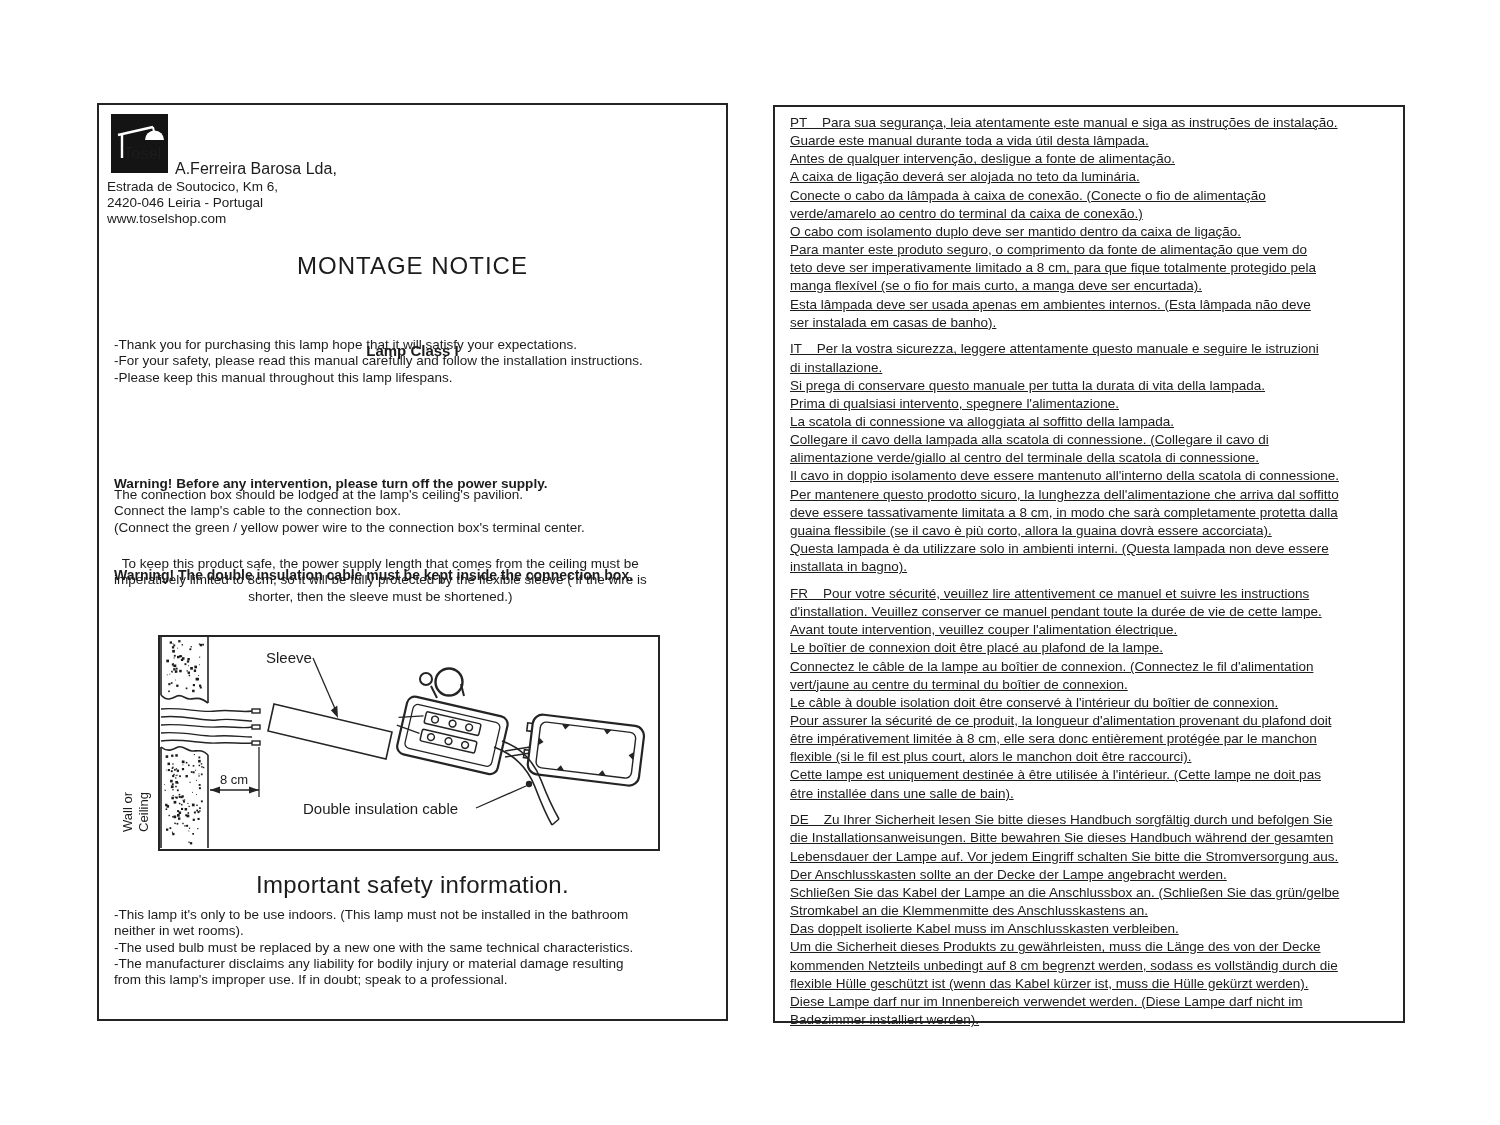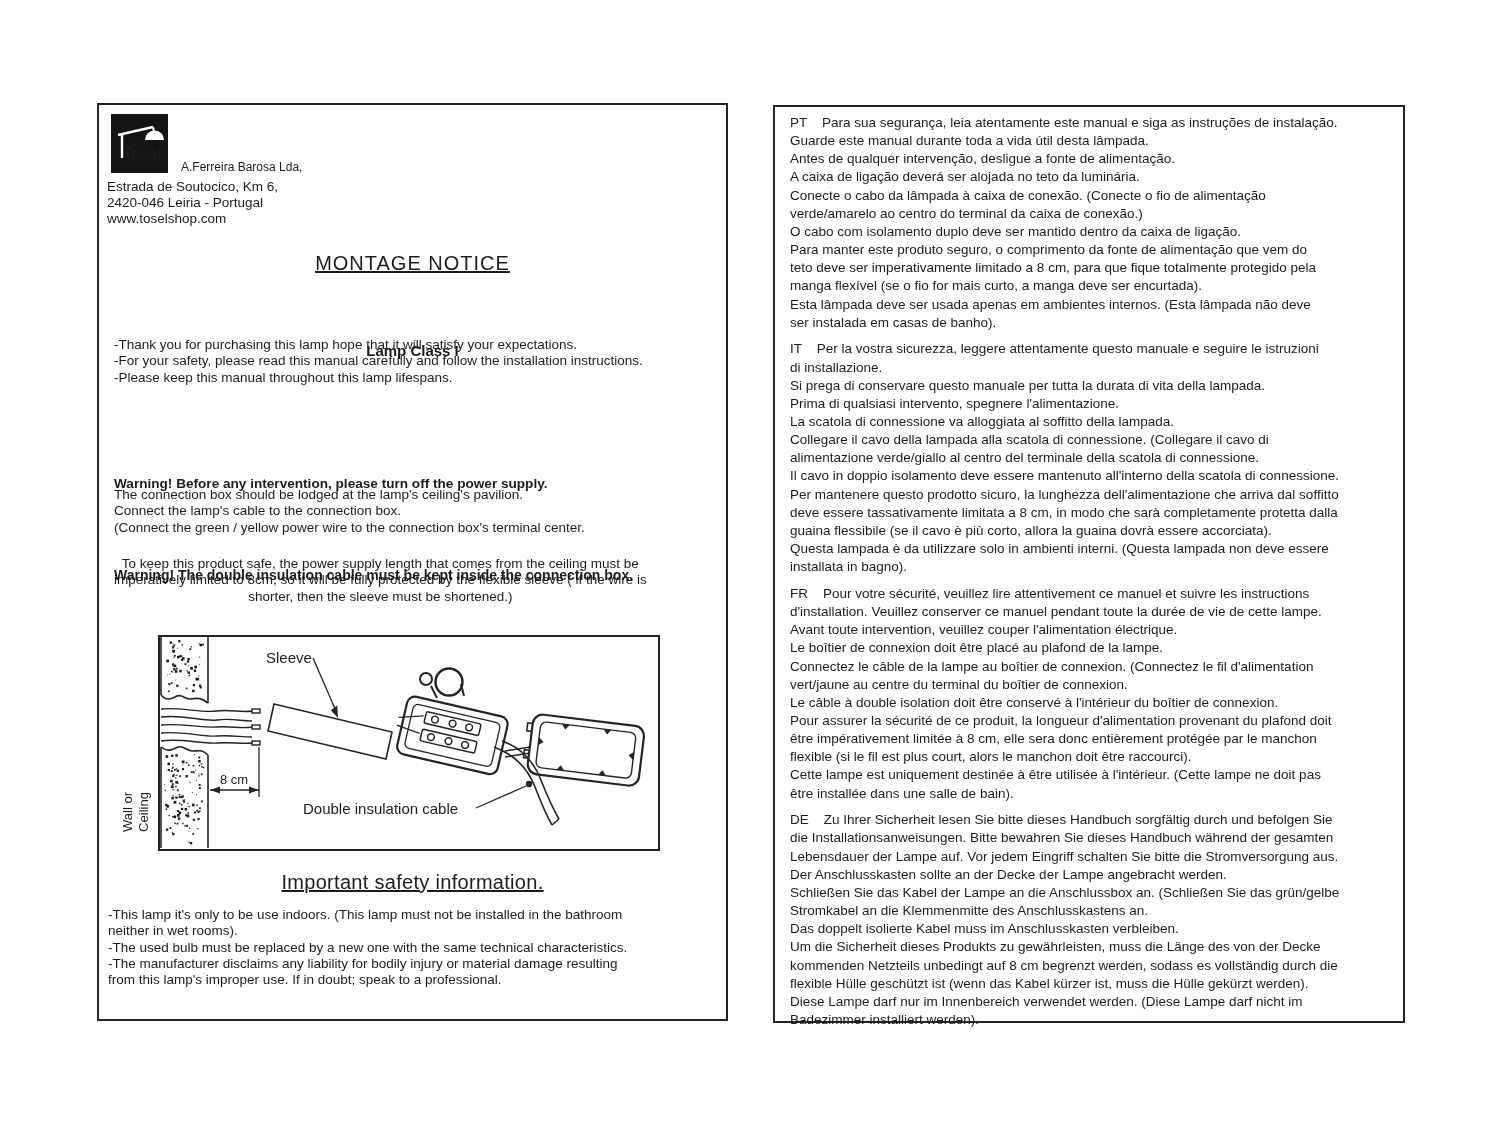--- a/index.html
+++ b/index.html
@@ -3,29 +3,29 @@
 <meta charset="utf-8">
 <style>
   html,body{margin:0;padding:0;}
   body{
     width:1500px;height:1125px;position:relative;background:#ffffff;
     font-family:"Liberation Sans", sans-serif;color:#1c1c1c;
     -webkit-font-smoothing:antialiased;
   }
   .panel{position:absolute;background:#fff;border:2px solid #242424;box-sizing:border-box;}
   #left-panel{left:97px;top:103px;width:631px;height:918px;}
-  #right-panel{left:773px;top:105px;width:632px;height:918px;padding:7px 15px 0 15px;}
+  #right-panel{left:773px;top:105px;width:632px;height:918px;padding:7px 15px 0 15px;text-decoration:underline;}
   .abs{position:absolute;}
   .multiline{white-space:pre-wrap;}
   .body-text{font-size:13.5px;line-height:16.3px;}
   .bold{font-weight:bold;margin-top:48px;}
   .center{left:0;right:0;text-align:center;}
-  .heading{font-size:20px;letter-spacing:.3px;text-decoration:underline;}
+  .heading{font-size:24px;letter-spacing:.3px;}
   #logo-box{left:12px;top:9px;width:57px;height:59px;}
-  .company-line{left:82px;top:55px;font-size:12px;}
+  .company-line{left:76px;top:55px;font-size:16px;}
   .address-block{left:8px;top:74px;font-size:13.5px;line-height:16px;}
   .lang-block{margin:0 0 8.5px 0;font-size:13.5px;line-height:18.15px;white-space:pre-wrap;}
   #wall-label{
     left:-9px;top:690px;width:94px;height:34px;
     transform:rotate(-90deg);
     font-size:13px;line-height:16px;text-align:center;white-space:pre-line;
   }
   svg text{font-family:"Liberation Sans", sans-serif;fill:#1c1c1c;}
 </style>
 </head>
@@ -333,21 +333,21 @@
     </g>
     <circle cx="371" cy="149" r="3.2" fill="#242424"></circle>
     <line x1="318" y1="173" x2="368" y2="151" stroke="#242424" stroke-width="1.3"></line>
     <text x="145" y="179" font-size="15">Double insulation cable</text>
   </svg>
 
   <div id="wall-label" class="abs">Wall or
 Ceiling</div>
 
   <div class="abs center heading" style="top:766px;">Important safety information.</div>
-  <div class="abs body-text multiline" style="left:9px;top:802px;">-This lamp it's only to be use indoors. (This lamp must not be installed in the bathroom
+  <div class="abs body-text multiline" style="left:15px;top:802px;">-This lamp it's only to be use indoors. (This lamp must not be installed in the bathroom
 neither in wet rooms).
 -The used bulb must be replaced by a new one with the same technical characteristics.
 -The manufacturer disclaims any liability for bodily injury or material damage resulting
 from this lamp's improper use. If in doubt; speak to a professional.</div>
 </div>
 
 <div id="right-panel" class="panel">
   <p class="lang-block">PT    Para sua segurança, leia atentamente este manual e siga as instruções de instalação.
 Guarde este manual durante toda a vida útil desta lâmpada.
 Antes de qualquer intervenção, desligue a fonte de alimentação.

